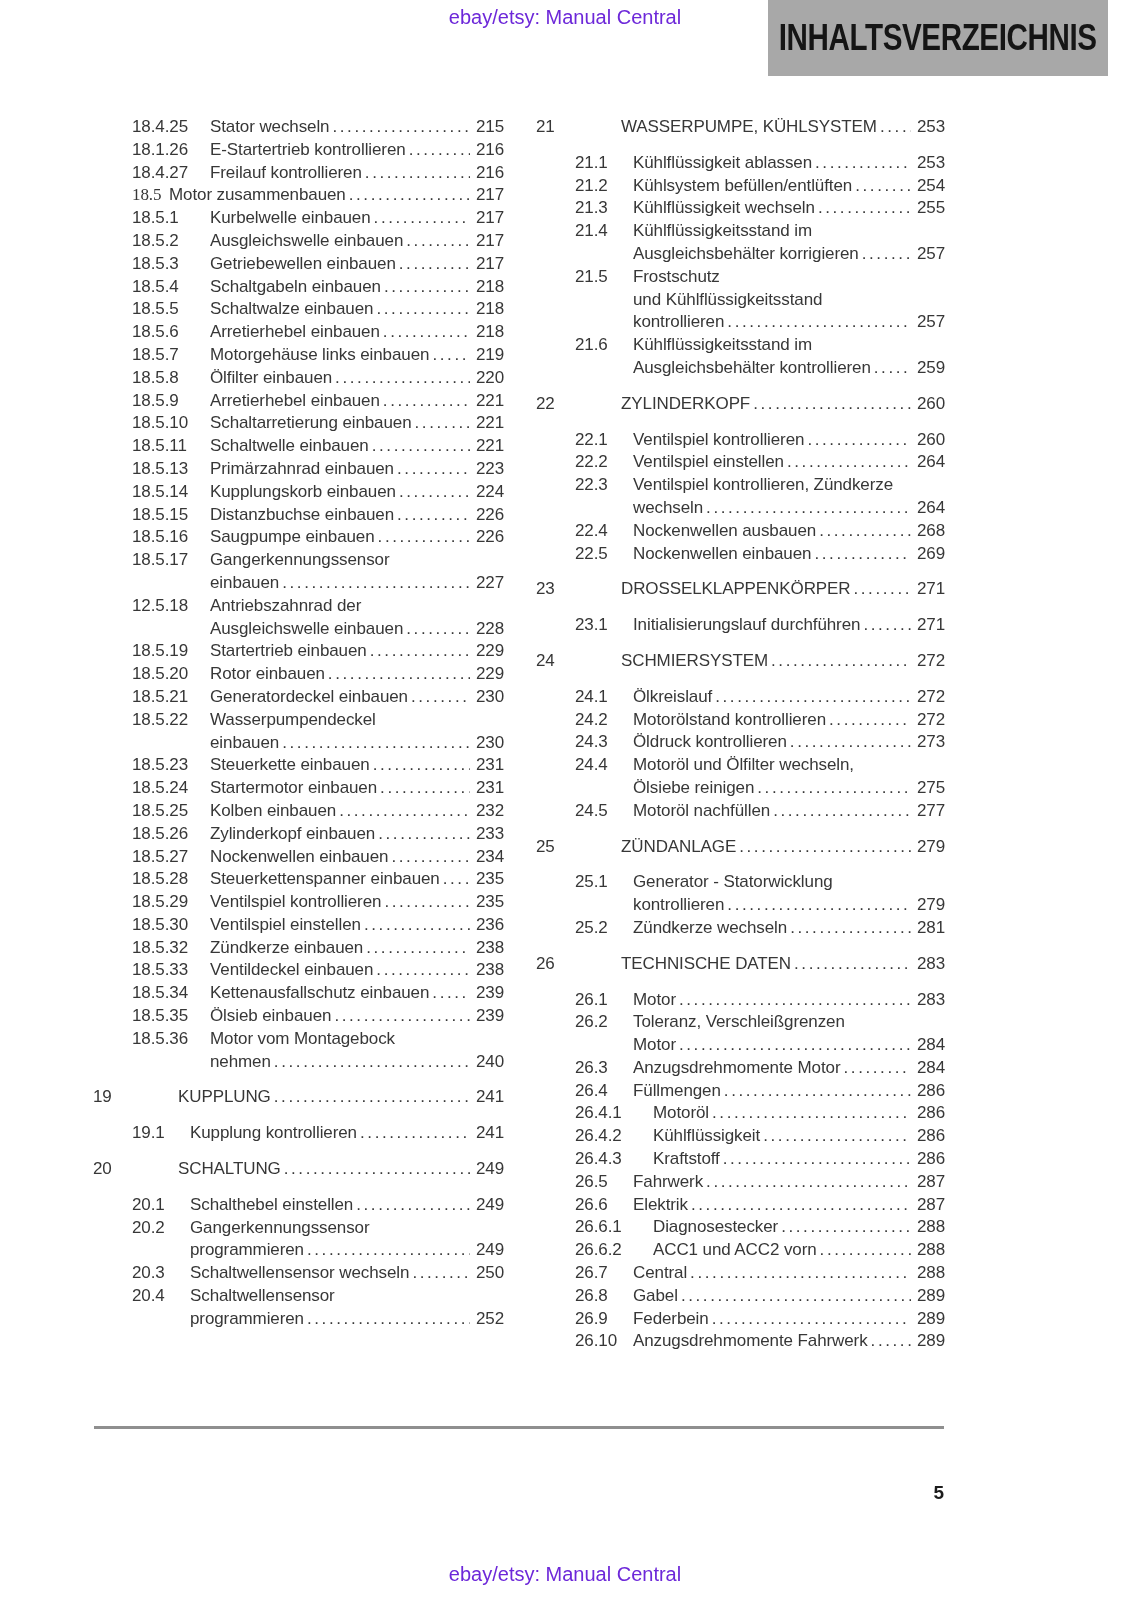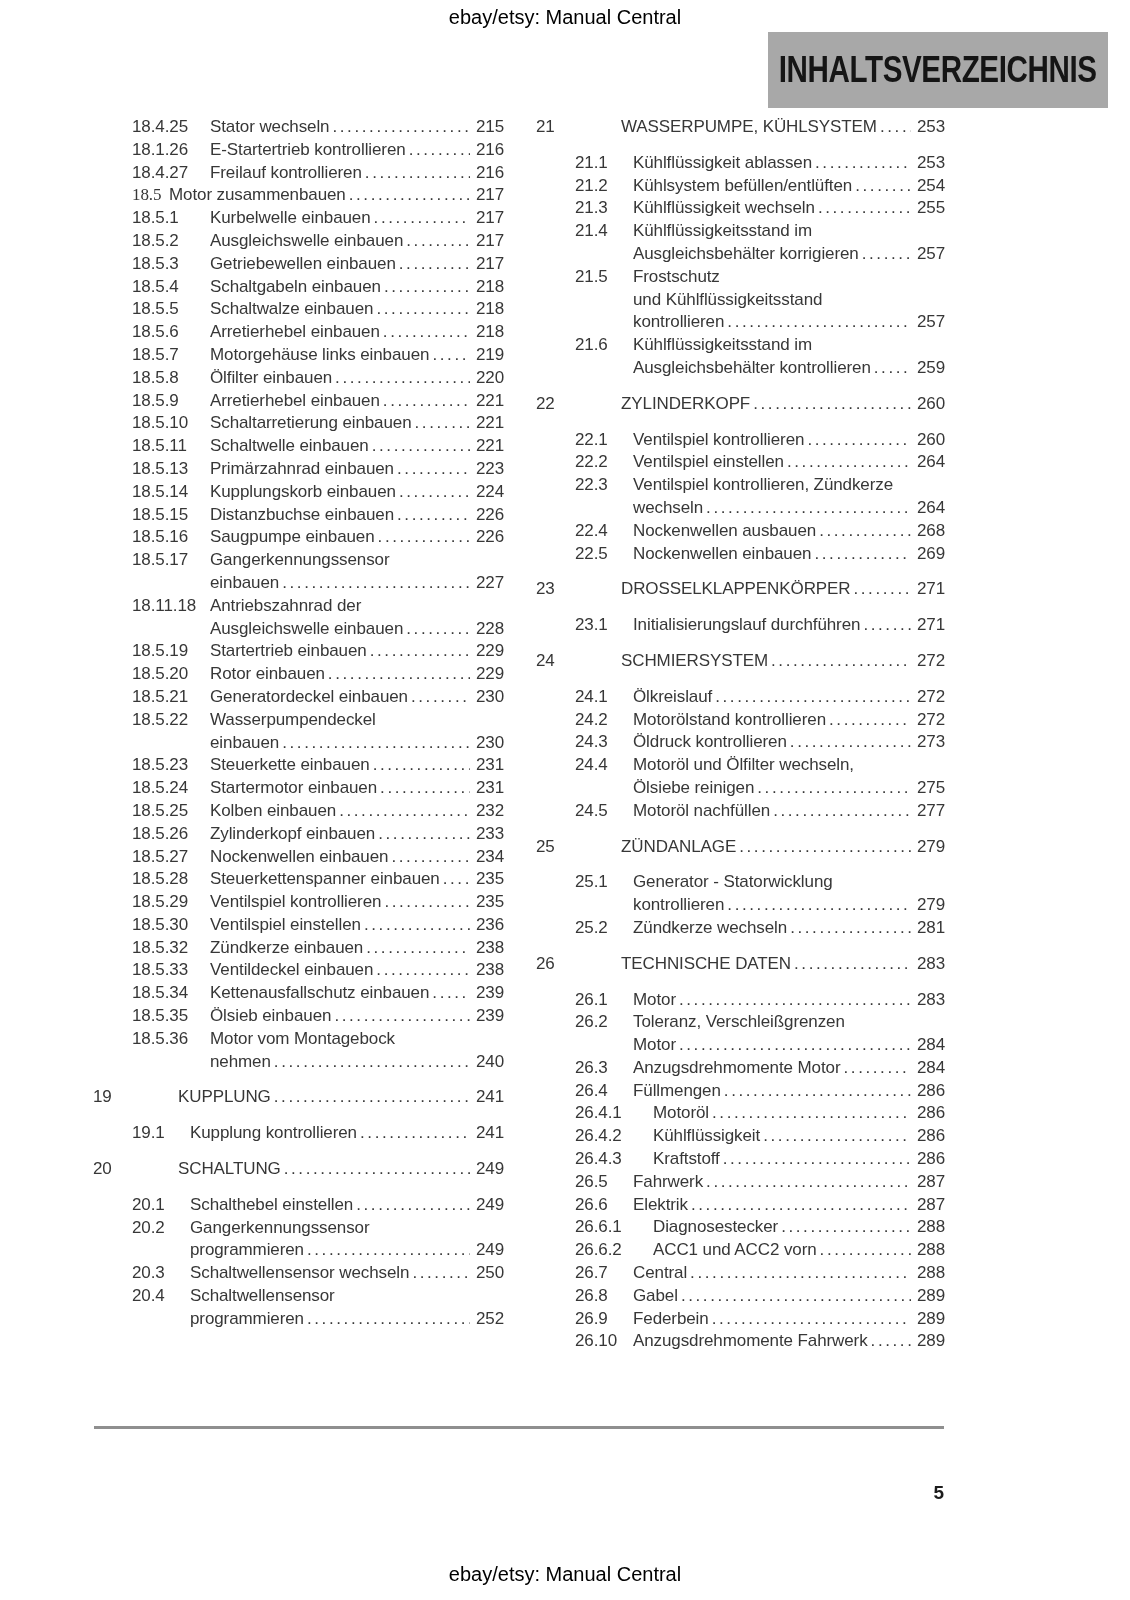--- a/index.html
+++ b/index.html
@@ -3,28 +3,28 @@
 <meta charset="utf-8">
 <style>
   html,body{margin:0;padding:0;}
   body{
     width:1130px;height:1600px;position:relative;background:#ffffff;
     font-family:"Liberation Sans","DejaVu Sans",sans-serif;
     color:var(--ink,#373737);overflow:hidden;
   }
   .site-label{
     position:absolute;left:0;width:100%;text-align:center;
-    font-size:20px;color:#000000;letter-spacing:0;
+    font-size:20px;color:#6d28d9;letter-spacing:0;
   }
   .site-label.top{top:6px;}
   .site-label.bottom{top:1563px;}
   .title-box{
     position:absolute;left:768px;top:0;width:340px;height:76px;
     background:var(--boxbg,#a8a8a8);
-    display:flex;align-items:center;justify-content:center;margin-top:32px;
+    display:flex;align-items:center;justify-content:center;
   }
   .title-text{
     font-size:37px;font-weight:bold;color:#151515;letter-spacing:-0.5px;
     transform:scaleX(0.80);transform-origin:center;white-space:nowrap;
   }
   .toc-col{
     position:absolute;top:116px;
     font-size:17px;line-height:22.8px;letter-spacing:-0.1px;
   }
   .toc-col.left{left:93px;width:411px;}
@@ -261,21 +261,21 @@
       <div class="body">
         <div class="tline">Gangerkennungssensor</div>
         <div class="lastline">
           <span class="t">einbauen</span>
           <span class="dots"></span>
           <span class="pg">227</span>
         </div>
       </div>
     </div>
     <div class="entry sub">
-      <span class="num">18.11.18</span>
+      <span class="num">12.5.18</span>
       <div class="body">
         <div class="tline">Antriebszahnrad der</div>
         <div class="lastline">
           <span class="t">Ausgleichswelle einbauen</span>
           <span class="dots"></span>
           <span class="pg">228</span>
         </div>
       </div>
     </div>
     <div class="entry sub">

